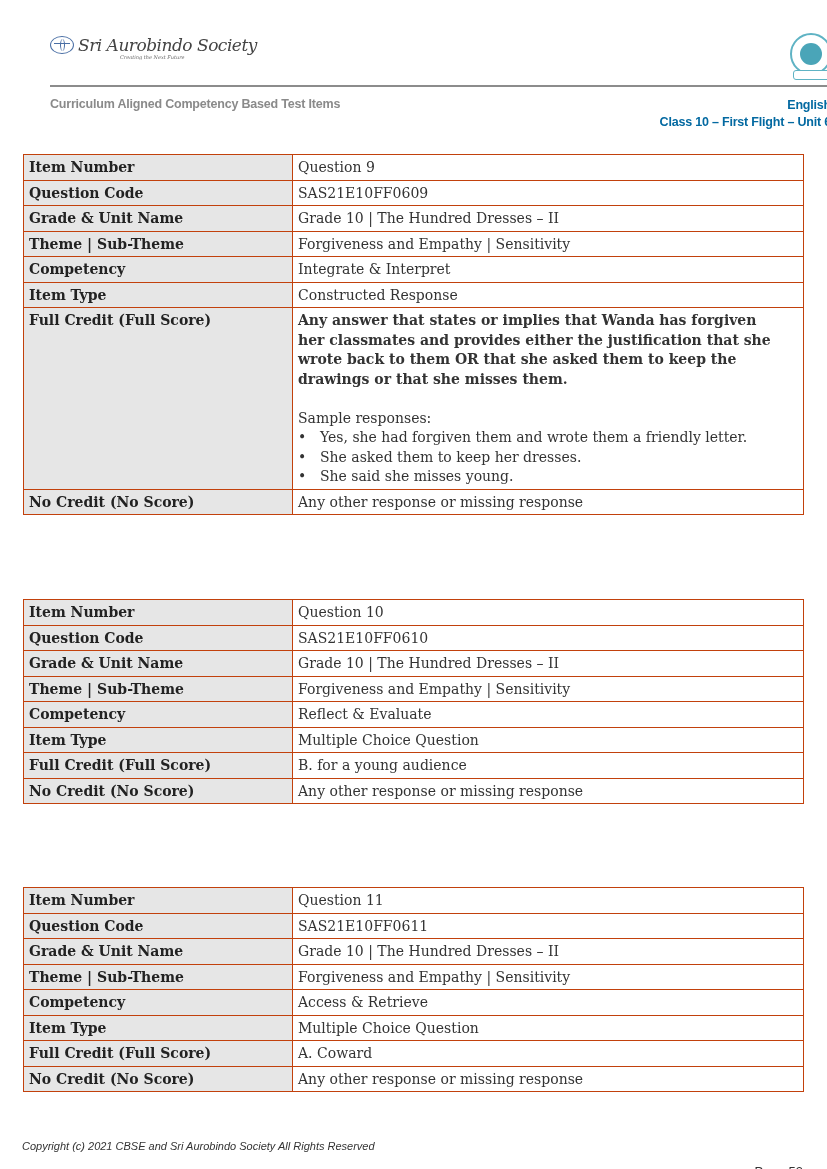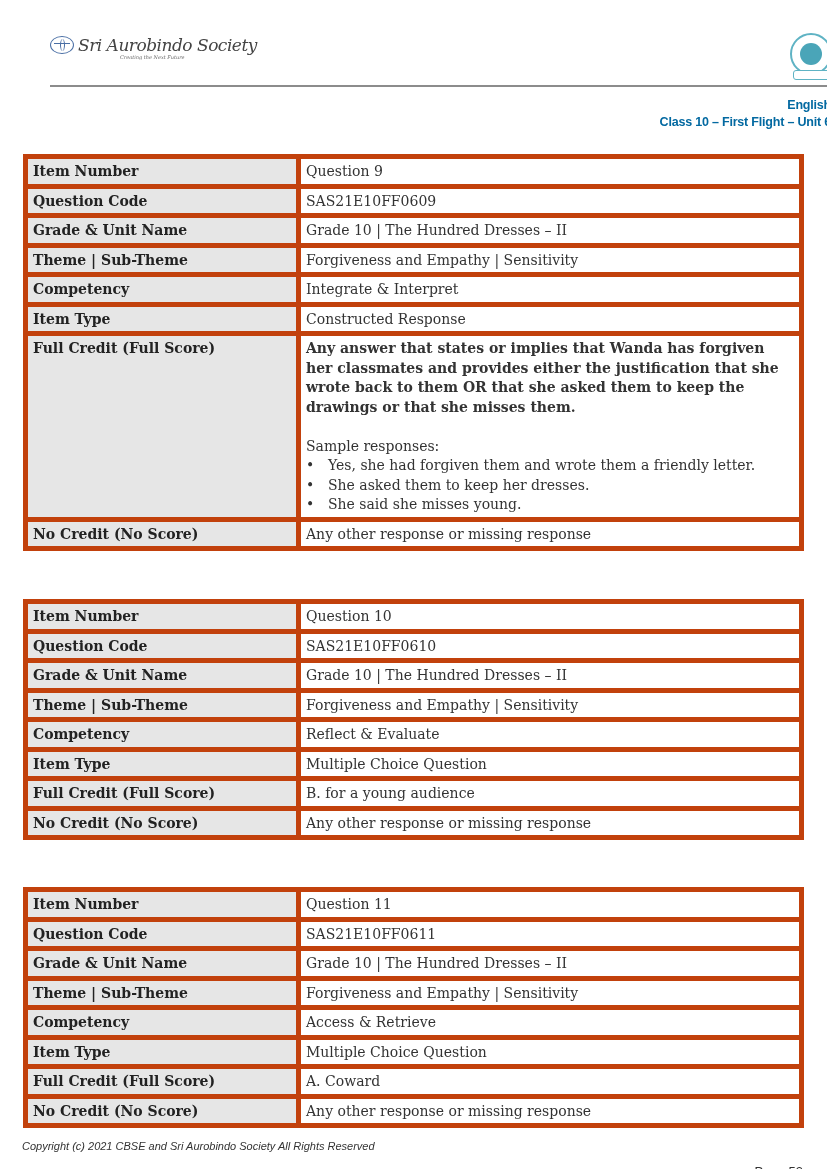--- a/index.html
+++ b/index.html
@@ -14,21 +14,21 @@
   .logo-tag { position: absolute; left: 92px; top: 54px; font-size: 5px; font-style: italic; color: #666; }
   .logo-right { position: absolute; left: 762px; top: 33px; width: 42px; height: 42px; border-radius: 50%;
                 border: 2px solid #5fb3c4; box-sizing: border-box; display: flex; align-items: center; justify-content: center; }
   .logo-right-inner { width: 22px; height: 22px; border-radius: 50%; background: #4aa5b8; }
   .logo-right-banner { position: absolute; left: 765px; top: 70px; width: 36px; height: 8px; border: 1px solid #5fb3c4; border-radius: 3px; background: #fff; }
   .header-rule { position: absolute; left: 22px; top: 85px; width: 782px; height: 2px; background: #8c8c8c; }
   .subheader-left { position: absolute; left: 22px; top: 97px; font-size: 12.5px; color: #8a8a8a; font-weight: bold; font-family: "Liberation Sans", sans-serif; letter-spacing: -0.2px; }
   .subheader-right { position: absolute; right: 24px; top: 97px; text-align: right; font-size: 12.5px; color: #0369a1; font-weight: bold; font-family: "Liberation Sans", sans-serif; line-height: 17px; letter-spacing: -0.2px; }
 
   table.item { position: absolute; left: 23px; width: 781px; border-collapse: collapse; font-size: 14px; }
-  table.item td { border: 5px solid #c2410c; padding: 3px 16px 2px 5px; vertical-align: top; line-height: 19.5px; }
+  table.item td { border: 1px solid #c2410c; padding: 3px 16px 2px 5px; vertical-align: top; line-height: 19.5px; }
   table.item td.label { width: 247px; background: #e6e6e6; font-weight: bold; color: #222; }
   table.item td.value { background: #fff; color: #333; }
   table.item { border: 1.5px solid #333; }
   .para { margin: 0; font-weight: bold; }
   .spacer { height: 19.5px; }
   ul.samples { margin: 0; padding: 0; list-style: none; }
   ul.samples li { position: relative; padding-left: 22px; }
   ul.samples li::before { content: "•"; position: absolute; left: 0; top: 0; }
 
   .footer-left { position: absolute; left: 22px; top: 1120px; font-size: 11px; font-style: italic; color: #333; font-family: "Liberation Sans", sans-serif; margin-top: 20px; }
@@ -41,20 +41,21 @@
   <div class="logo-left">
     <span class="logo-globe"></span>
     <span class="logo-text">Sri Aurobindo Society</span>
   </div>
   <div class="logo-tag">Creating the Next Future</div>
   <div class="logo-right">
     <div class="logo-right-inner"></div>
   </div>
   <div class="logo-right-banner"></div>
   <div class="header-rule"></div>
+  <div class="subheader-left">Curriculum Aligned Competency Based Test Items</div>
   <div class="subheader-right">
     <div>English</div>
     <div>Class 10 – First Flight – Unit 6</div>
   </div>
 </div>
 
 <table class="item" style="top:154px;">
   <tbody>
       <tr>
     <td class="label">Item Number</td>

